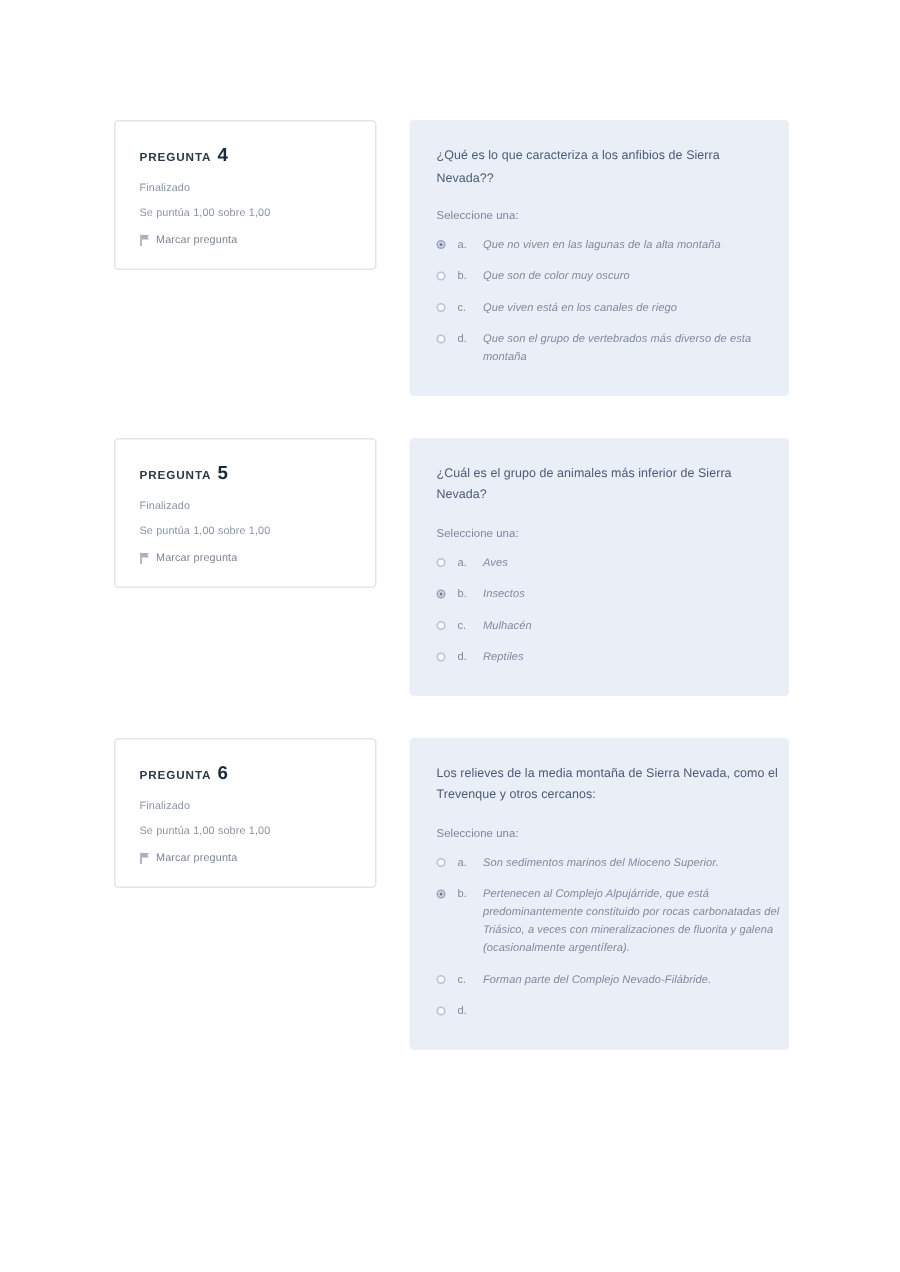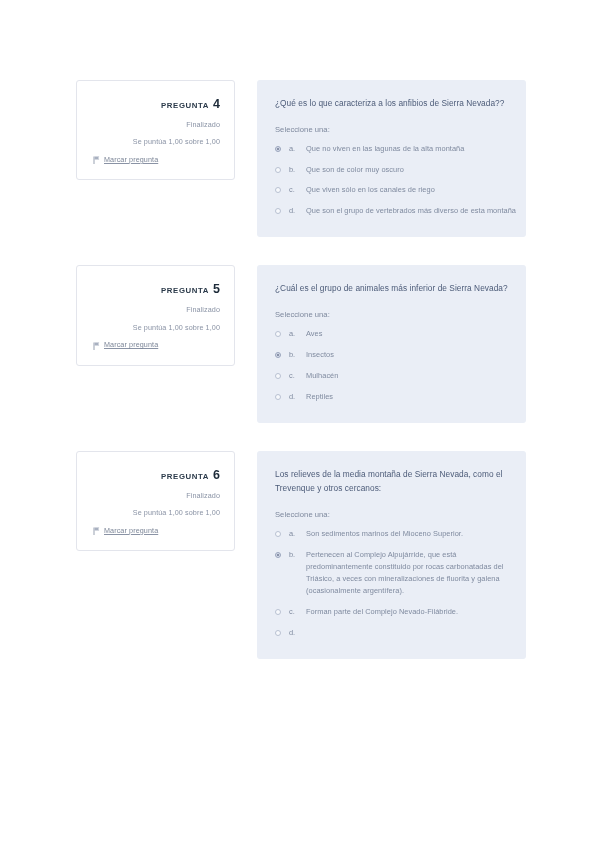--- a/index.html
+++ b/index.html
@@ -22,29 +22,28 @@
     box-sizing: border-box;
   }
   .question-block {
     display: flex;
     align-items: flex-start;
     margin: 0 0 28px 0;
     padding-left: 76px;
     padding-right: 74px;
   }
   .info-card {
-    width: 159px;
+    width: 175px;
     min-height: 76px;
     background: #ffffff;
     border: 1px solid #e3e5ec;
     border-radius: 3px;
     box-sizing: border-box;
     padding: 14px 14px 14px 16px;
     flex: 0 0 auto;
-    text-align: right;
   }
   .info-head {
     white-space: nowrap;
     margin-bottom: 9px;
     line-height: 1;
   }
   .info-head .lbl {
     font-size: 7.8px;
     font-weight: bold;
     letter-spacing: 0.6px;
@@ -59,21 +58,21 @@
     margin-left: 4px;
     vertical-align: baseline;
   }
   .info-line {
     font-size: 7.2px;
     color: #8a93a5;
     line-height: 1.45;
     margin-bottom: 7px;
     letter-spacing: 0.1px;
   }
-  .info-line.last { margin-bottom: 0; text-decoration: underline; }
+  .info-line.last { margin-bottom: 0; }
   .flag-row {
     display: flex;
     align-items: center;
     gap: 4px;
   }
   .flag-icon {
     width: 7px;
     height: 8px;
     flex: 0 0 auto;
     display: block;
@@ -147,20 +146,21 @@
     font-size: 7.4px;
     color: #7f8a9f;
     line-height: 1.62;
   }
   .opt-text {
     flex: 1 1 auto;
     font-size: 7.4px;
     color: #7f8a9f;
     line-height: 1.62;
     letter-spacing: 0.05px;
+    font-style: italic;
   }
 </style>
 </head>
 <body>
 
 <div class="page">
   <div id="questions-root">
       <div class="question-block">
         <div class="info-card">
           <div class="info-head"><span class="lbl">PREGUNTA</span><span class="num">4</span></div>
@@ -186,21 +186,21 @@
               <span class="opt-text">Que no viven en las lagunas de la alta montaña</span>
             </li>
             <li class="option">
               <span class="radio"></span>
               <span class="opt-letter">b.</span>
               <span class="opt-text">Que son de color muy oscuro</span>
             </li>
             <li class="option">
               <span class="radio"></span>
               <span class="opt-letter">c.</span>
-              <span class="opt-text">Que viven sólo en los canales de riego</span>
+              <span class="opt-text">Que viven está en los canales de riego</span>
             </li>
             <li class="option">
               <span class="radio"></span>
               <span class="opt-letter">d.</span>
               <span class="opt-text">Que son el grupo de vertebrados más diverso de esta montaña</span>
             </li>
           </ul>
         </div>
       </div>
       <div class="question-block">

